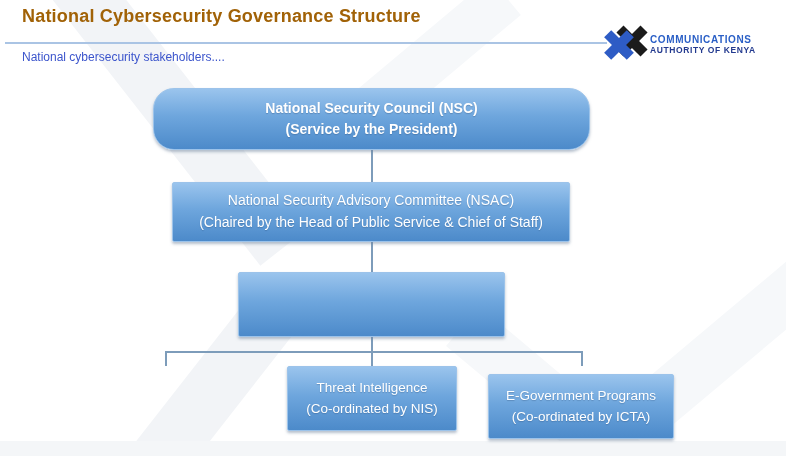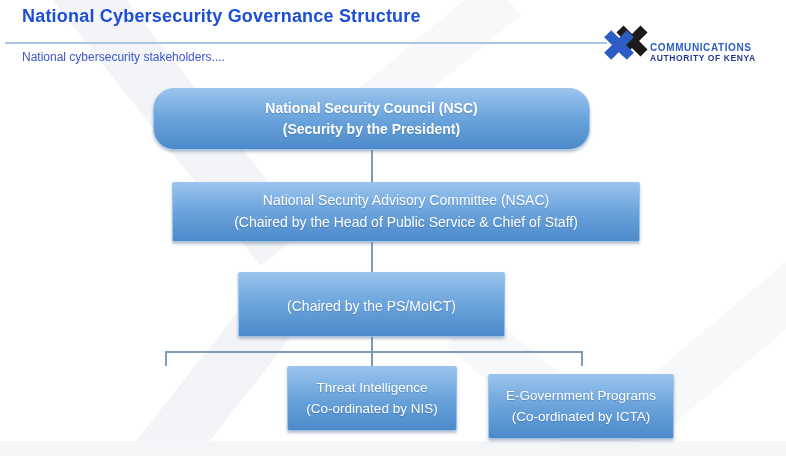--- a/index.html
+++ b/index.html
@@ -9,49 +9,49 @@
     font-family:"Liberation Sans", sans-serif;
   }
   
   .wm { position:absolute; background:#f2f4f7; }
   .wm.light { background:#f6f8fa; }
   .bottom-strip { position:absolute; left:0; right:0; bottom:0; height:15px; background:#f4f6f8; }
 
   
   .title {
     position:absolute; left:22px; top:6px; width:600px;
-    font-size:18px; font-weight:bold; color:#1d4ed8; letter-spacing:.2px;
+    font-size:18px; font-weight:bold; color:#a16207; letter-spacing:.2px;
   }
   .title-divider {
     position:absolute; left:5px; top:42px; width:602px; height:2px; background:#aac4e4;
   }
   .subtitle {
     position:absolute; left:22px; top:50px; font-size:12px; color:#3c55cc;
   }
 
   
   .logo { position:absolute; right:8px; top:20px; width:176px; height:46px; }
   .logo svg { position:absolute; left:0; top:0; }
-  .logo-text { position:absolute; left:48px; top:22px; line-height:1.15; }
+  .logo-text { position:absolute; left:48px; top:14px; line-height:1.15; }
   .logo-line1 { font-size:10px; font-weight:bold; color:#2a5fc6; letter-spacing:.6px; }
   .logo-line2 { font-size:8.5px; font-weight:bold; color:#233a8f; letter-spacing:.6px; }
 
   
   .obox {
     position:absolute; box-sizing:border-box;
     background:linear-gradient(180deg,#9ac4ed 0%,#6ea6dd 45%,#4c8aca 100%);
     border:1px solid #9cc3ea; border-radius:2px;
     box-shadow:0 2px 3px rgba(110,130,155,.5);
     display:flex; flex-direction:column; align-items:center; justify-content:center;
     color:#ffffff; text-align:center;
     text-shadow:0 1px 1px rgba(40,70,110,.3);
   }
   .obox .l1, .obox .l2 { width:100%; }
   .box-nsc   { left:153px; top:88px;  width:437px; height:62px; font-weight:bold; font-size:14px; line-height:1.5;border-radius:21px; }
-  .box-nsac  { left:172px; top:182px; width:468px; height:60px; font-size:14px; line-height:1.55; }
+  .box-nsac  { left:172px; top:182px; width:398px; height:60px; font-size:14px; line-height:1.55; }
   .box-ncsc  { left:238px; top:272px; width:267px; height:65px; font-size:13px; line-height:1.25; }
   .box-ncsc .l1 { width:215px; margin:0 auto; }
   .box-ncsc .l2 { font-size:14px; margin-top:4px; }
   .box-child { top:366px; height:65px; font-size:13.5px; line-height:1.5; }
   .box-kecirt { left:80px;  width:170px; }
   .box-threat { left:287px; width:170px; }
   .box-egov   { left:488px; width:186px;margin-top:8px; }
 
   
   .conn { position:absolute; background:#7d9cba; }
@@ -94,30 +94,29 @@
   <div class="conn cv" style="left:371px; top:150px; height:32px;"></div>
   <div class="conn cv" style="left:371px; top:242px; height:30px;"></div>
   <div class="conn cv" style="left:371px; top:337px; height:14px;"></div>
   <div class="conn ch" style="left:165px; top:351px; width:416px;"></div>
   <div class="conn cv" style="left:165px; top:351px; height:15px;"></div>
   <div class="conn cv" style="left:371px; top:351px; height:15px;"></div>
   <div class="conn cv" style="left:581px; top:351px; height:15px;"></div>
 
   <div class="obox box-nsc">
     <div class="l1">National Security Council (NSC)</div>
-    <div class="l2">(Security by the President)</div>
+    <div class="l2">(Service by the President)</div>
   </div>
 
   <div class="obox box-nsac">
     <div class="l1">National Security Advisory Committee (NSAC)</div>
     <div class="l2">(Chaired by the Head of Public Service &amp; Chief of Staff)</div>
   </div>
 
   <div class="obox box-ncsc">
-    <div class="l2">(Chaired by the PS/MoICT)</div>
   </div>
 
 
   <div class="obox box-child box-threat">
     <div class="l1">Threat Intelligence</div>
     <div class="l2">(Co-ordinated by NIS)</div>
   </div>
 
   <div class="obox box-child box-egov">
     <div class="l1">E-Government Programs</div>

